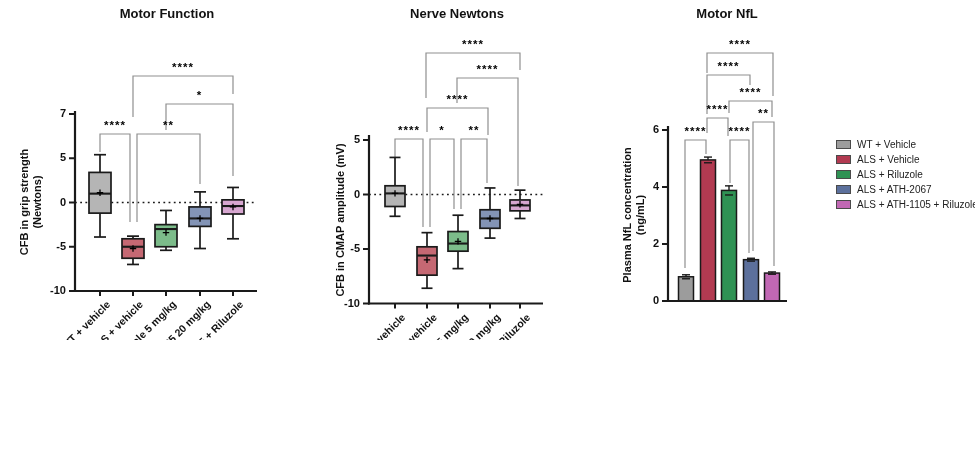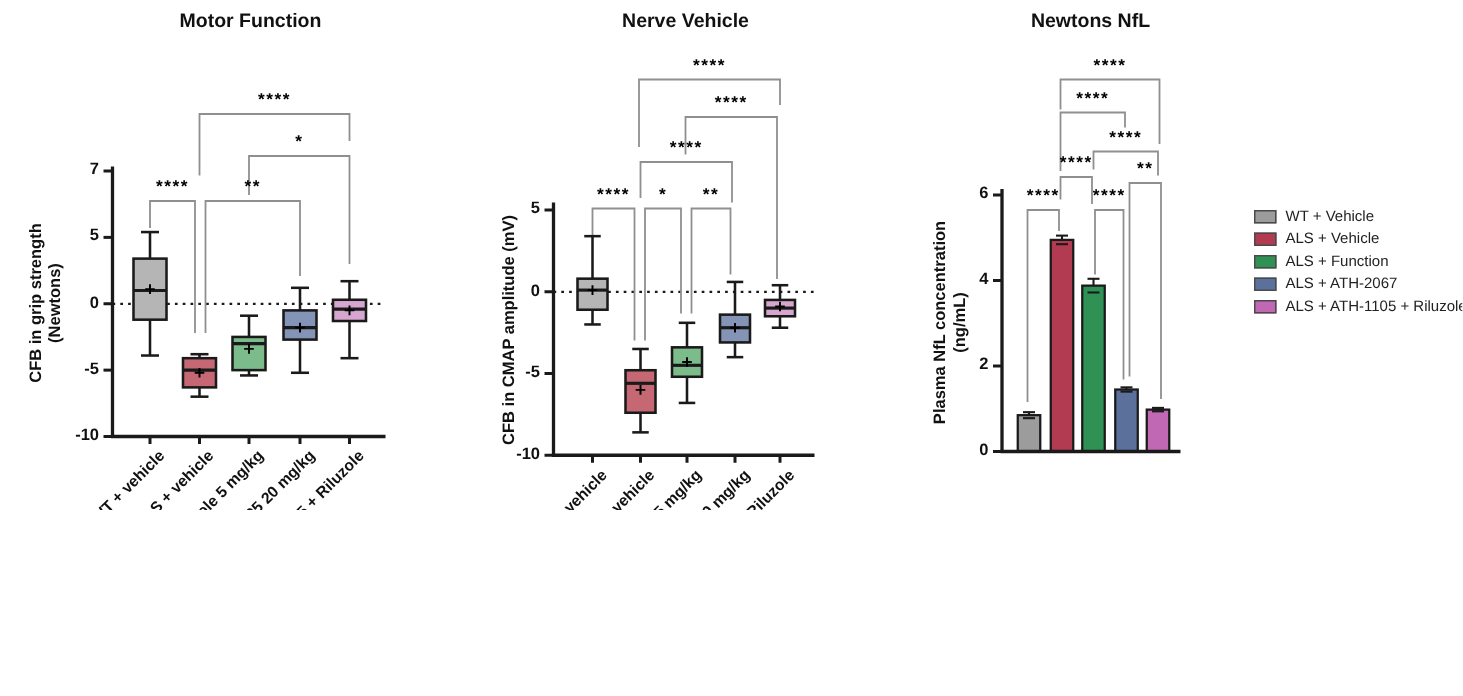--- a/index.html
+++ b/index.html
@@ -161,41 +161,41 @@
       <line x1="768" y1="274.21" x2="776" y2="274.21" stroke="#1a1a1a" stroke-width="1.4"></line>
       <line x1="668" y1="126" x2="668" y2="302" stroke="#1a1a1a" stroke-width="2.2"></line>
       <line x1="667" y1="301" x2="787" y2="301" stroke="#1a1a1a" stroke-width="2.2"></line>
       <line x1="662" y1="130" x2="668" y2="130" stroke="#1a1a1a" stroke-width="2"></line>
       <line x1="662" y1="187" x2="668" y2="187" stroke="#1a1a1a" stroke-width="2"></line>
       <line x1="662" y1="244" x2="668" y2="244" stroke="#1a1a1a" stroke-width="2"></line>
       <line x1="662" y1="301" x2="668" y2="301" stroke="#1a1a1a" stroke-width="2"></line>
     </svg>
 
   <div class="chart-title" style="left:167px">Motor Function</div>
-  <div class="chart-title" style="left:457px">Nerve Vehicle</div>
-  <div class="chart-title" style="left:727px">Newtons NfL</div>
+  <div class="chart-title" style="left:457px">Nerve Newtons</div>
+  <div class="chart-title" style="left:727px">Motor NfL</div>
 
   <div class="vlabel" style="left:31px;top:202px">CFB in grip strength
 (Newtons)</div>
   <div class="vlabel" style="left:340px;top:220px">CFB in CMAP amplitude (mV)</div>
   <div class="vlabel" style="left:634px;top:215px">Plasma NfL concentration
 (ng/mL)</div>
 
   <div id="legend">
       <div class="legend-row">
         <span class="legend-swatch" style="background: rgb(156, 156, 156);"></span>
         <span class="legend-label">WT + Vehicle</span>
       </div>
       <div class="legend-row">
         <span class="legend-swatch" style="background: rgb(178, 58, 81);"></span>
         <span class="legend-label">ALS + Vehicle</span>
       </div>
       <div class="legend-row">
         <span class="legend-swatch" style="background: rgb(47, 146, 84);"></span>
-        <span class="legend-label">ALS + Function</span>
+        <span class="legend-label">ALS + Riluzole</span>
       </div>
       <div class="legend-row">
         <span class="legend-swatch" style="background: rgb(92, 112, 156);"></span>
         <span class="legend-label">ALS + ATH-2067</span>
       </div>
       <div class="legend-row">
         <span class="legend-swatch" style="background: rgb(193, 104, 180);"></span>
         <span class="legend-label">ALS + ATH-1105 + Riluzole</span>
       </div>
     </div>

